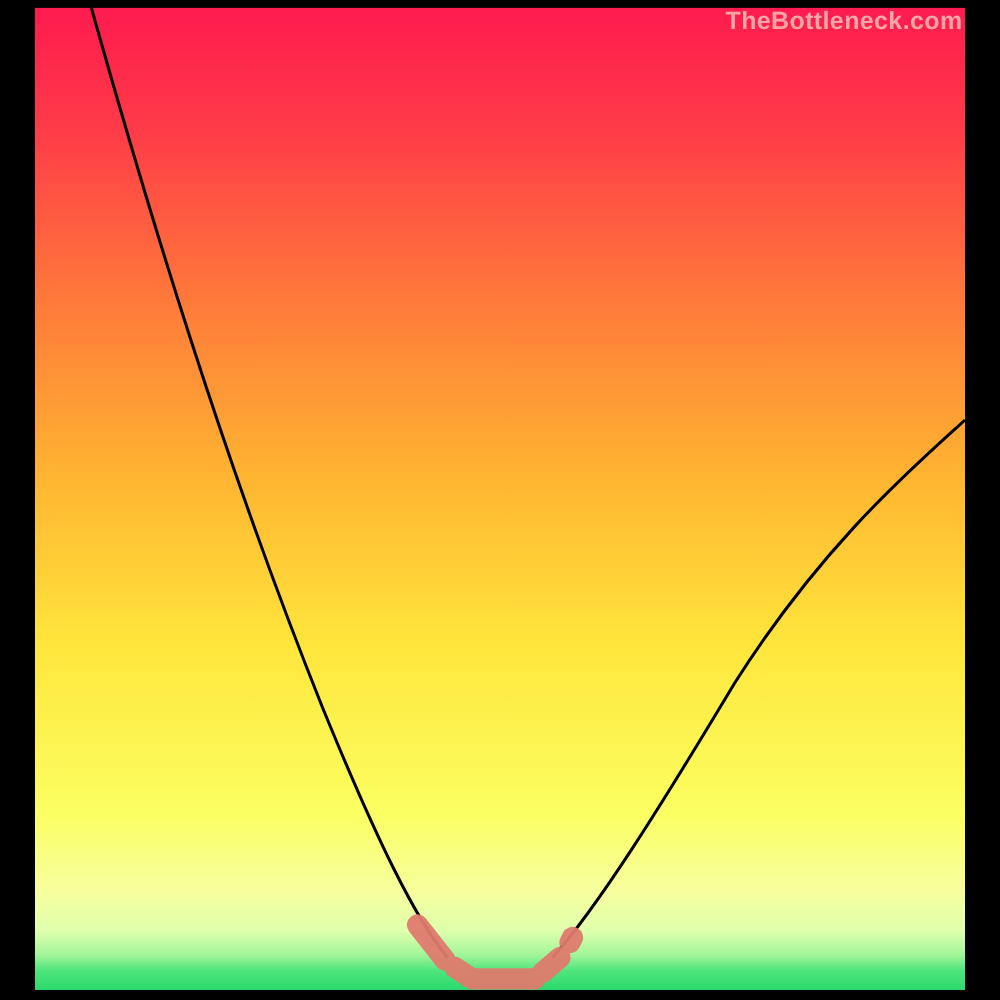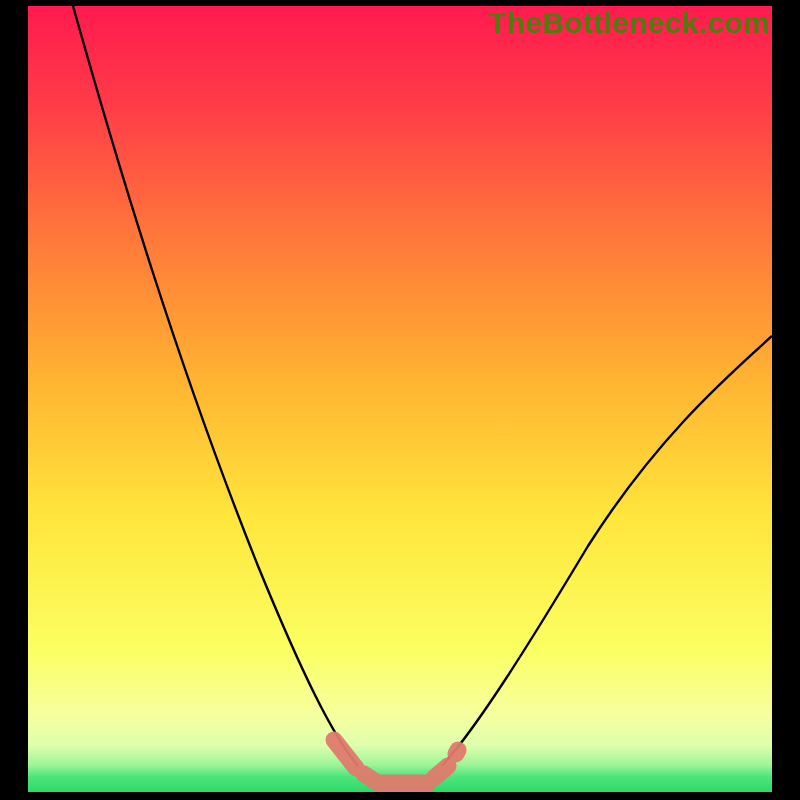--- a/index.html
+++ b/index.html
@@ -23,24 +23,24 @@
     position: absolute;
     left: 0;
     top: 0;
     width: 100%;
     height: 100%;
   }
   .watermark {
     position: absolute;
     top: 6px;
     right: 30px;
-    font-size: 30px;
+    font-size: 20px;
     font-weight: 600;
     letter-spacing: 0.3px;
-    color: #4d7c0f;
+    color: #fca5a5;
     user-select: none;
   }
   svg.curves {
     position: absolute;
     left: 0;
     top: 0;
     width: 100%;
     height: 100%;
   }
 </style>

